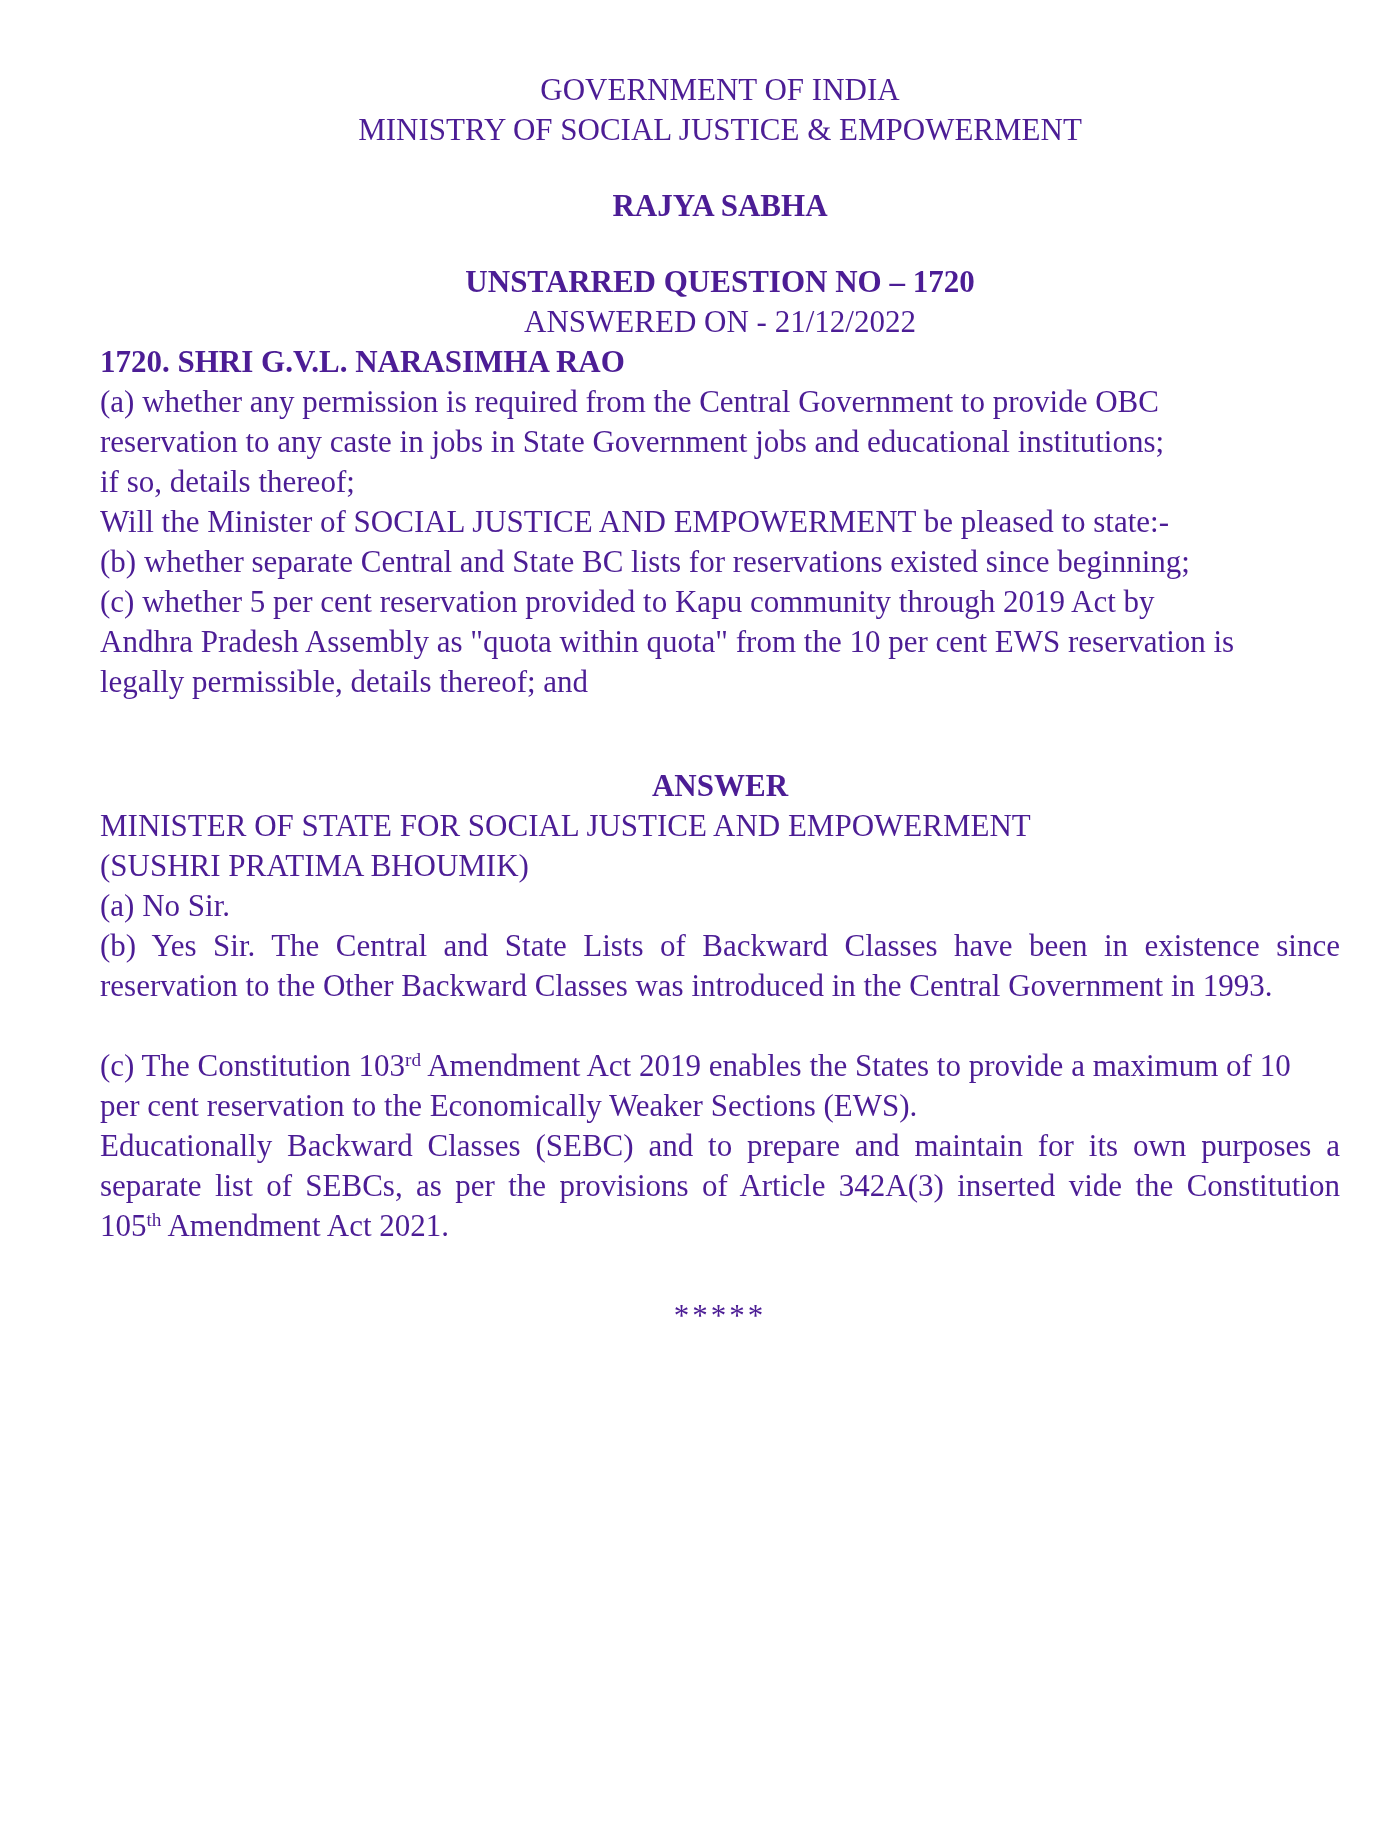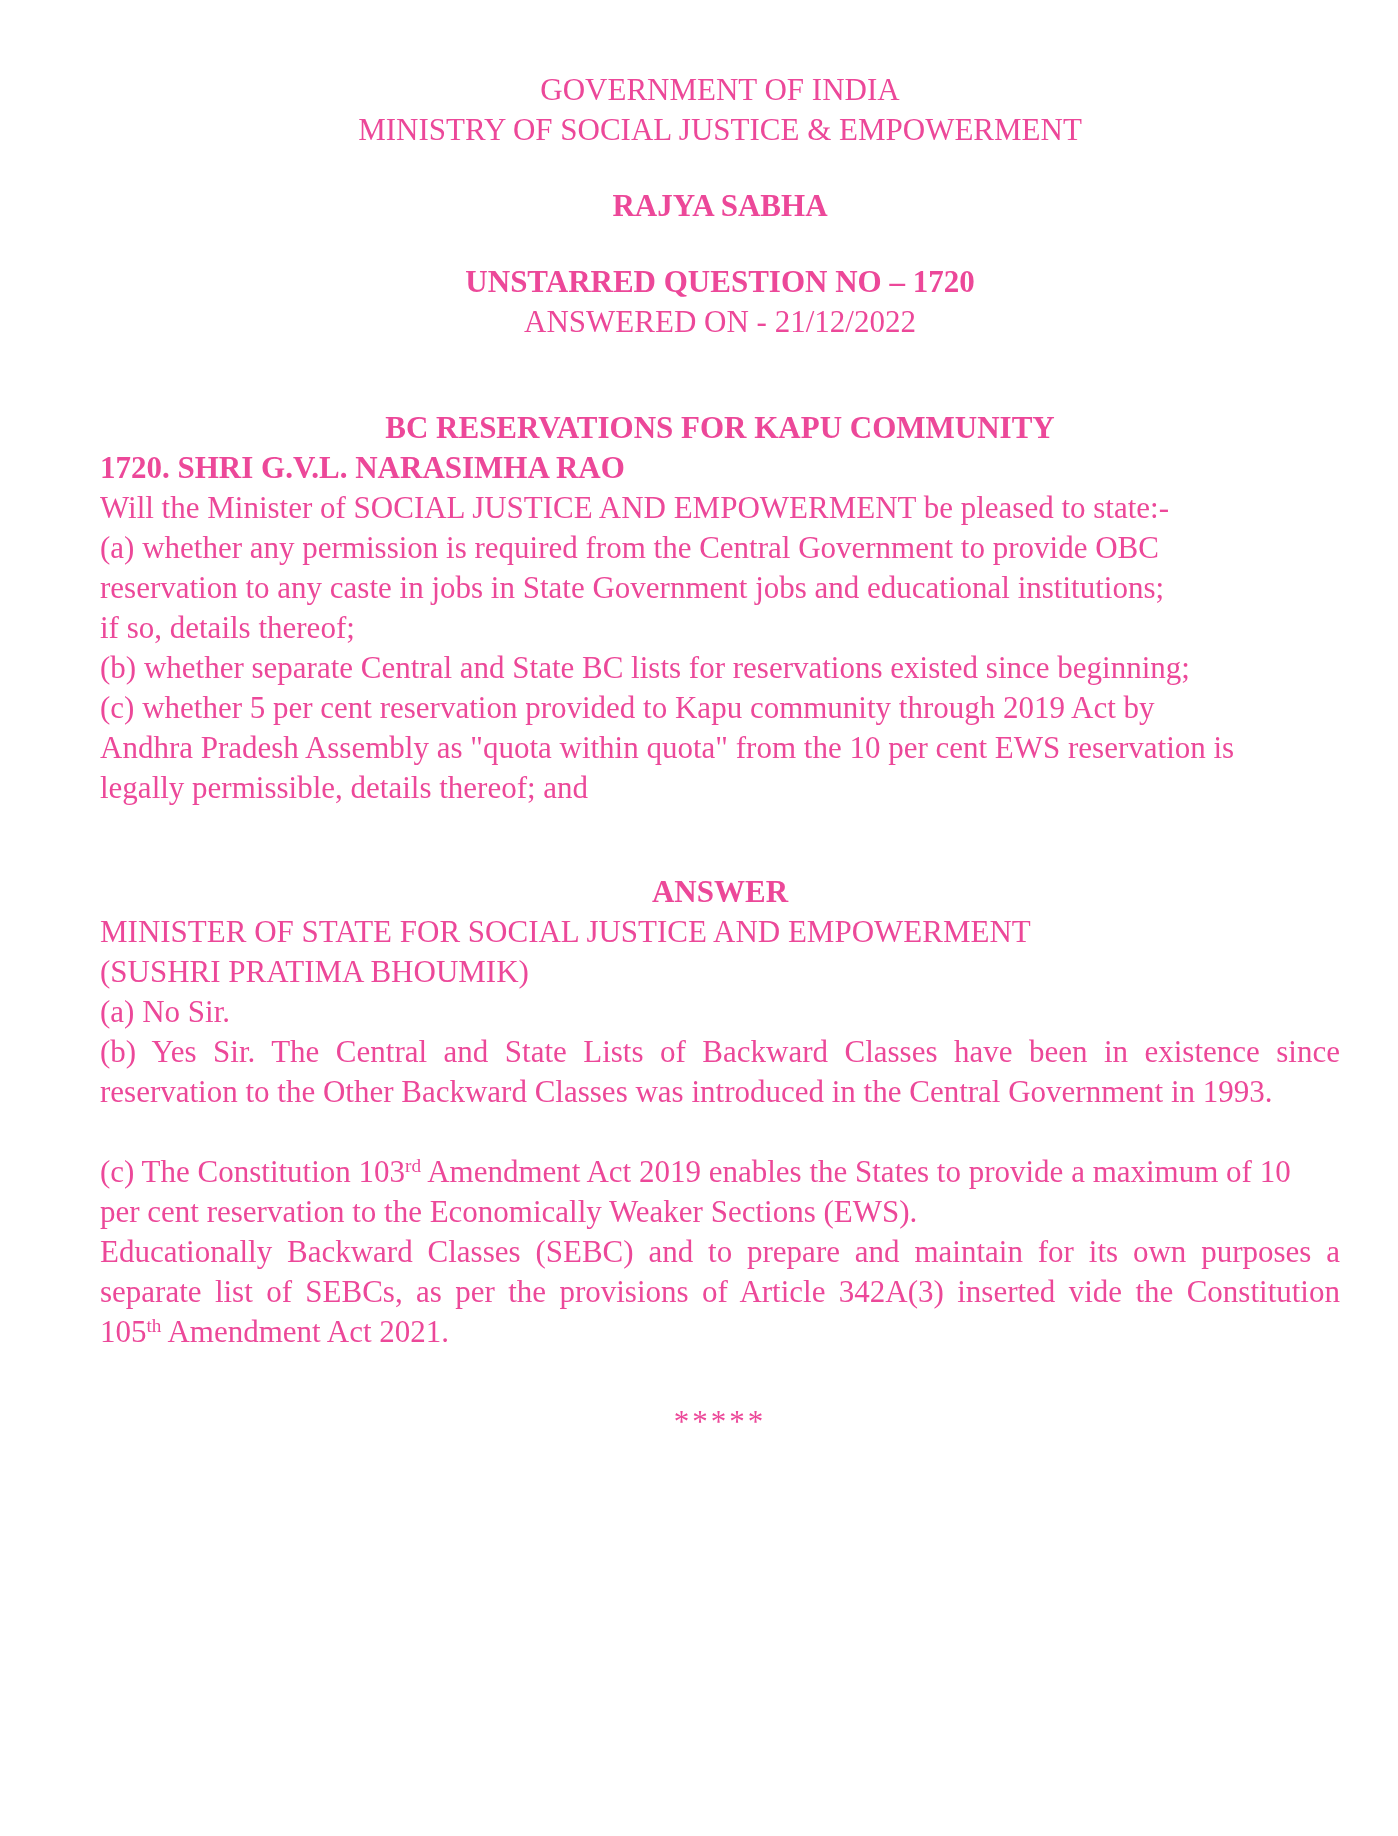--- a/index.html
+++ b/index.html
@@ -2,21 +2,21 @@
 <html><head>
   <meta charset="utf-8">
   <style>
     html, body { margin: 0; padding: 0; background: #ffffff; }
     .page {
       position: relative;
       width: 1398px;
       height: 1442px;
       box-sizing: border-box;
       background: #ffffff;
-      color: #ec4899;
+      color: #4c1d95;
       font-family: "Liberation Serif", "DejaVu Serif", serif;
       font-size: 31px;
       line-height: 40px;
       padding: 70px 58px 0 100px;
       overflow: hidden;
     }
     .page p, .page div.block { margin: 0; }
     .center { text-align: center; }
     .bold   { font-weight: bold; margin-top: 36px; }
     .pre    { white-space: pre-line; }
@@ -42,29 +42,28 @@
 <div class="page">
 
   <header>
     <div class="center">GOVERNMENT OF INDIA</div>
     <div class="center">MINISTRY OF SOCIAL JUSTICE &amp; EMPOWERMENT</div>
     <div class="center bold">RAJYA SABHA</div>
     <div class="center bold">UNSTARRED QUESTION NO – 1720</div>
     <div class="center">ANSWERED ON - 21/12/2022</div>
   </header>
 
-  <div class="center bold title">BC RESERVATIONS FOR KAPU COMMUNITY</div>
 
   <p class="m24">1720. SHRI G.V.L. NARASIMHA RAO</p>
-
-  <p class="para">Will the Minister of SOCIAL JUSTICE AND EMPOWERMENT be pleased to state:-</p>
 
   <p class="para">(a) whether any permission is required from the Central Government to provide OBC
 reservation to any caste in jobs in State Government jobs and educational institutions;
 if so, details thereof;</p>
+
+  <p class="para">Will the Minister of SOCIAL JUSTICE AND EMPOWERMENT be pleased to state:-</p>
   <p class="para">(b) whether separate Central and State BC lists for reservations existed since beginning;</p>
   <p class="para">(c) whether 5 per cent reservation provided to Kapu community through 2019 Act by
 Andhra Pradesh Assembly as "quota within quota" from the 10 per cent EWS reservation is
 legally permissible, details thereof; and</p>
 
   <div class="center bold answer-heading">ANSWER</div>
 
   <p class="ans">MINISTER OF STATE FOR SOCIAL JUSTICE AND EMPOWERMENT</p>
   <p class="ans">(SUSHRI PRATIMA BHOUMIK)</p>
 

